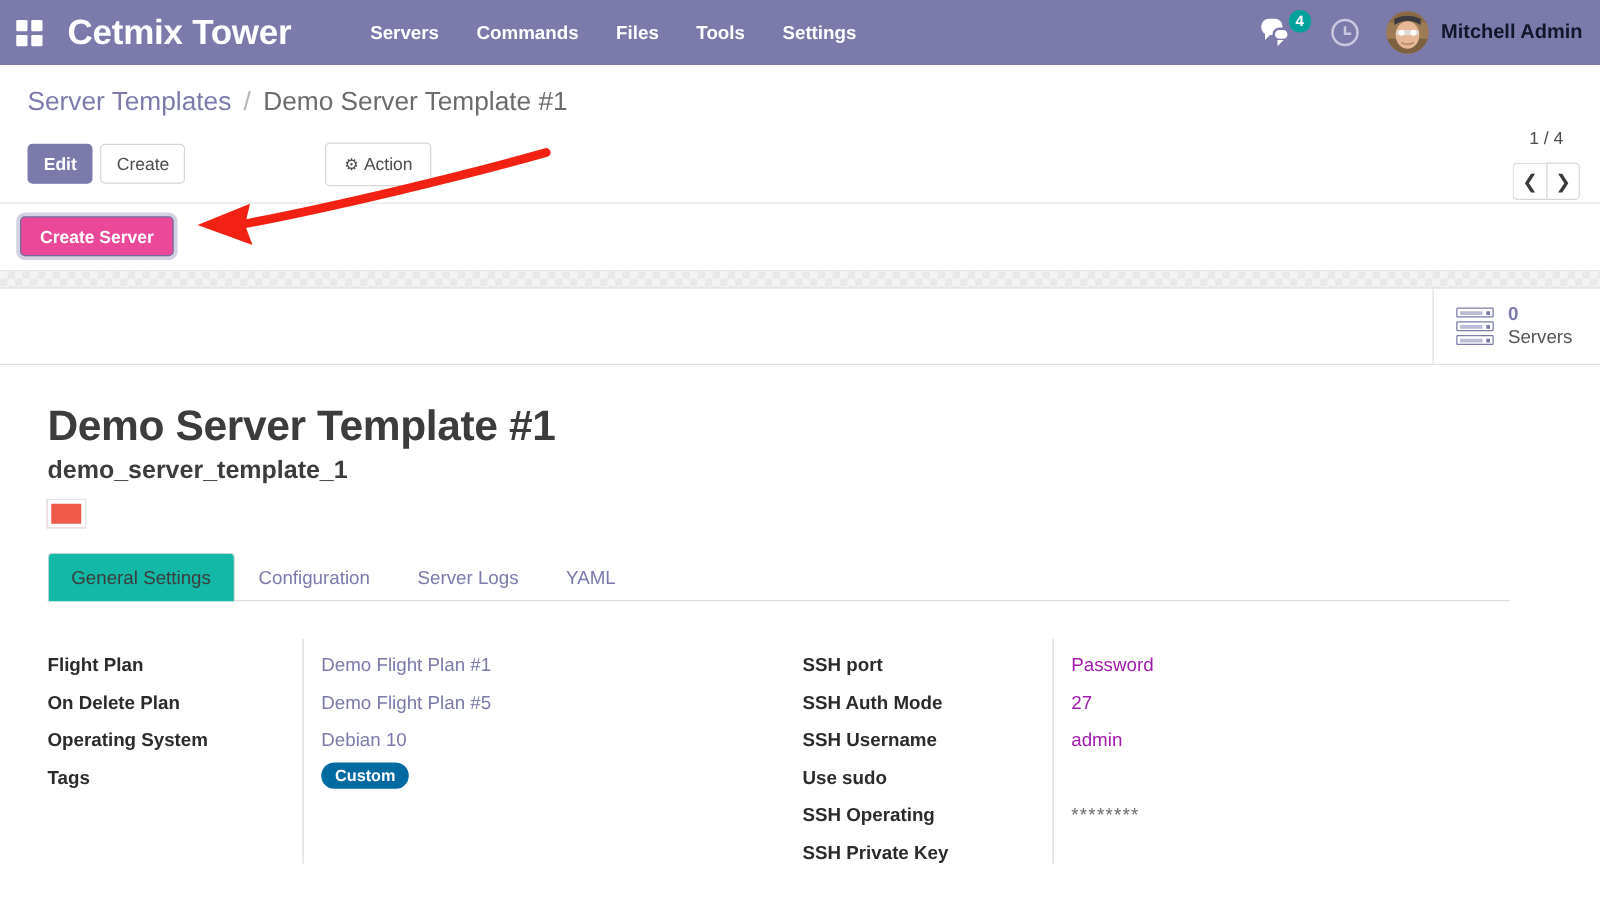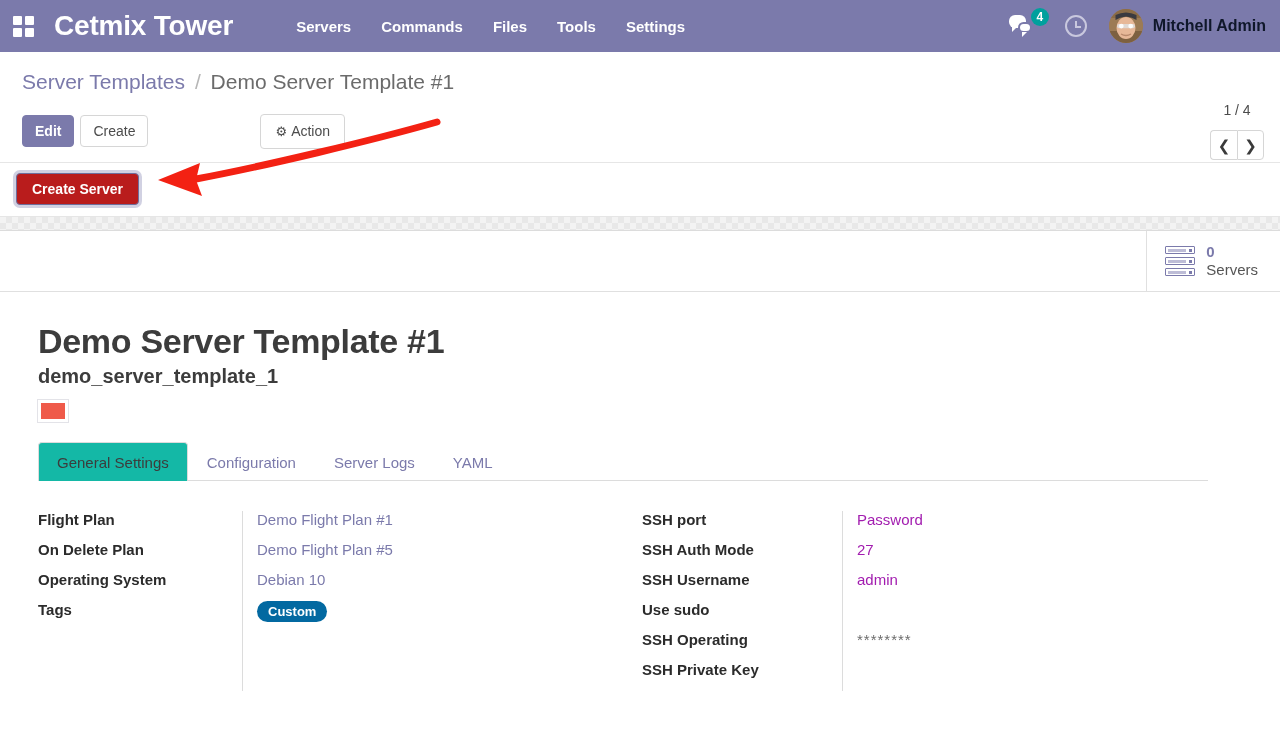--- a/index.html
+++ b/index.html
@@ -186,21 +186,21 @@
   .pager-btns button:last-child { border-radius:0 4px 4px 0; }
 
   
   .action-bar {
     padding: 10px 22px 11px 16px;
     border-bottom: 1px solid #e6e6e6;
     position: relative;
     min-height: 48px;
   }
   .create-server-btn {
-    background: #b91c1c;
+    background: #ec4899;
     border: 1px solid #6f6e9c;
     color: #ffffff;
     font-size: 14px;
     font-weight: 600;
     border-radius: 4px;
     padding: 7px 15px;
     cursor: pointer;
     box-shadow: 0 0 0 3px rgba(123,122,171,0.35);
     font-family: "Liberation Sans", sans-serif;
   }
@@ -311,21 +311,21 @@
   .labels { width: 204px; flex: 0 0 204px; padding-left: 0; }
   .values {
     flex: 1;
     border-left: 1px solid #dcdcdc;
     padding-left: 14px;
   }
   .form-col.right .labels { padding-left: 4px; }
   .frow {
     height: 30px;
     display: flex;
-    align-items: flex-start;
+    align-items: flex-end;
     font-size: 15px;
   }
   .flabel { font-weight: bold; color: #2b2b2b; white-space: nowrap; }
   .fvalue { color: #a21caf; white-space: nowrap; }
   .fvalue.link { color: #7b7aab; cursor: pointer; }
   .tag-pill {
     display: inline-block;
     background: #0369a1;
     color: #ffffff;
     font-size: 13px;

